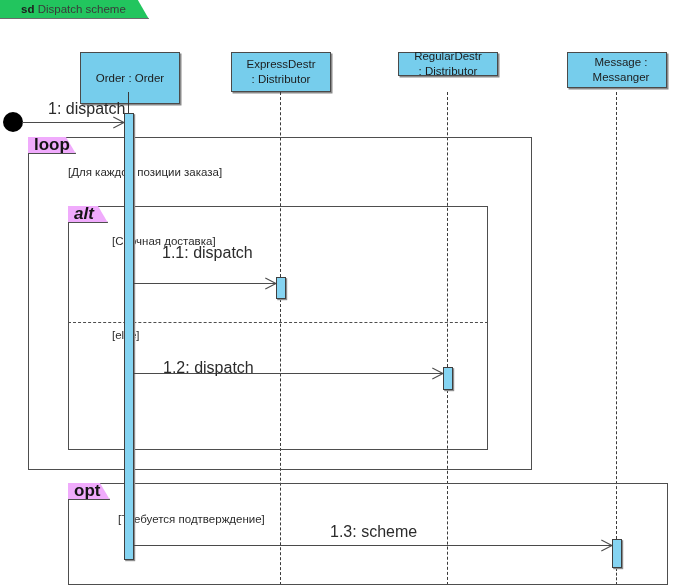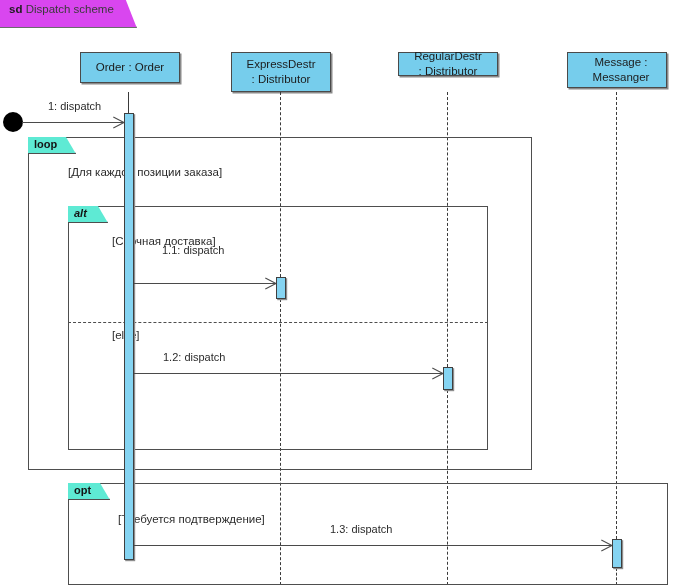--- a/index.html
+++ b/index.html
@@ -17,27 +17,27 @@
     height: 585px;
     background: #ffffff;
     overflow: hidden;
   }
 
   
   .sd-tab {
     position: absolute;
     left: 0px;
     top: 0px;
-    height: 28px;
-    padding: 0 22px 0 9px;
+    height: 19px;
+    padding: 0 22px 0 21px;
     box-sizing: border-box;
     border: 1px solid #6b6b6b;
     border-top: none;
     border-left: none;
-    background: #d946ef;
+    background: #22c55e;
     font-size: 11.5px;
     color: #3a3a3a;
     line-height: 19px;
     white-space: nowrap;
     
     clip-path: polygon(0 0, calc(100% - 11px) 0, 100% 100%, 0 100%);
   }
   .sd-tab .kw {
     font-weight: bold;
     color: #1d1d1d;
@@ -106,42 +106,42 @@
     height: 0;
     border-top: 1.4px solid #4a4a4a;
     transform-origin: right center;
     right: 0;
   }
   .arrow-open::before { top: 0; transform: rotate(-27deg); }
   .arrow-open::after  { top: 0; transform: rotate(27deg); }
 
   .msg-label {
     position: absolute;
-    font-size: 11px;
+    font-size: 16px;
     color: #2b2b2b;
     white-space: nowrap;
   }
 
   
   .frag {
     position: absolute;
     box-sizing: border-box;
     border: 1.5px solid #4e4e4e;
     background: transparent;
   }
   .frag-tab {
     position: absolute;
     box-sizing: border-box;
     height: 17px;
     padding: 0 17px 0 6px;
     border: 1.5px solid #4e4e4e;
     border-top: none;
     border-left: none;
-    background: #5eead4;
-    font-size: 11px;
+    background: #f0abfc;
+    font-size: 17px;
     font-weight: bold;
     color: #141414;
     line-height: 15px;
     white-space: nowrap;
     clip-path: polygon(0 0, calc(100% - 10px) 0, 100% 100%, 0 100%);
   }
   .frag-divider {
     position: absolute;
     height: 0;
     border-top: 1.6px dashed #4e4e4e;
@@ -157,21 +157,21 @@
 </head>
 <body>
 
 <div id="canvas">
 
   <div class="sd-tab">
     <span class="kw">sd</span>
     <span>Dispatch scheme</span>
   </div>
 
-  <div class="head" style="left:80px; top:52px; width:100px; height:31px;">
+  <div class="head" style="left:80px; top:52px; width:100px; height:52px;">
     <span>Order : Order</span>
   </div>
 
   <div class="head" style="left:231px; top:52px; width:100px; height:40px;justify-content:center;">
     <span>ExpressDestr</span>
     <span>: Distributor</span>
   </div>
 
   <div class="head" style="left:398px; top:52px; width:100px; height:24px;">
     <span>RegularDestr</span>
@@ -217,21 +217,21 @@
 
   <div class="act" style="left:124px; top:113px; width:10px; height:447px;"></div>
 
   <div class="msg-line" style="left:134px; top:283px; width:142px;"></div>
   <div class="arrow-open" style="left:276px; top:283px;"></div>
   <div class="msg-label" style="left:162px; top:244px;">1.1: dispatch</div>
   <div class="act" style="left:276px; top:277px; width:10px; height:22px;"></div>
 
   <div class="msg-line" style="left:134px; top:373px; width:309px;"></div>
   <div class="arrow-open" style="left:443px; top:373px;"></div>
-  <div class="msg-label" style="left:163px; top:351px;">1.2: dispatch</div>
+  <div class="msg-label" style="left:163px; top:359px;">1.2: dispatch</div>
   <div class="act" style="left:443px; top:367px; width:10px; height:23px;"></div>
 
   <div class="msg-line" style="left:134px; top:545px; width:478px;"></div>
   <div class="arrow-open" style="left:612px; top:545px;"></div>
-  <div class="msg-label" style="left:330px; top:523px;">1.3: dispatch</div>
+  <div class="msg-label" style="left:330px; top:523px;">1.3: scheme</div>
   <div class="act" style="left:612px; top:539px; width:10px; height:29px;"></div>
 
 </div>
 
 </body></html>

